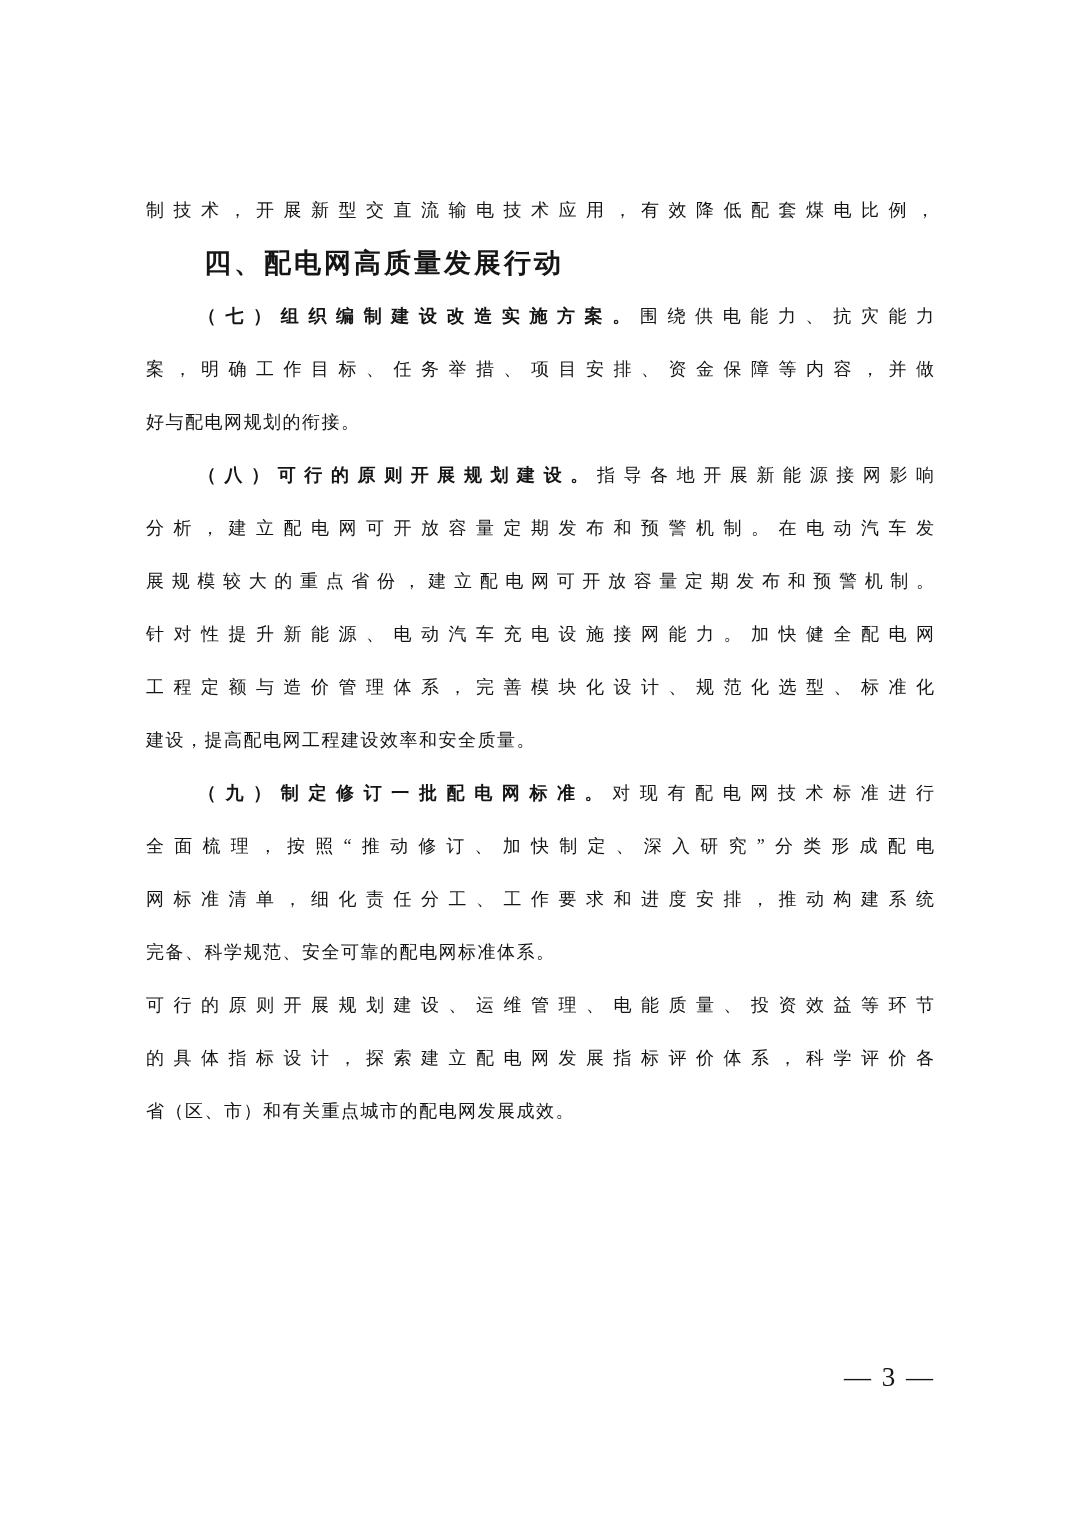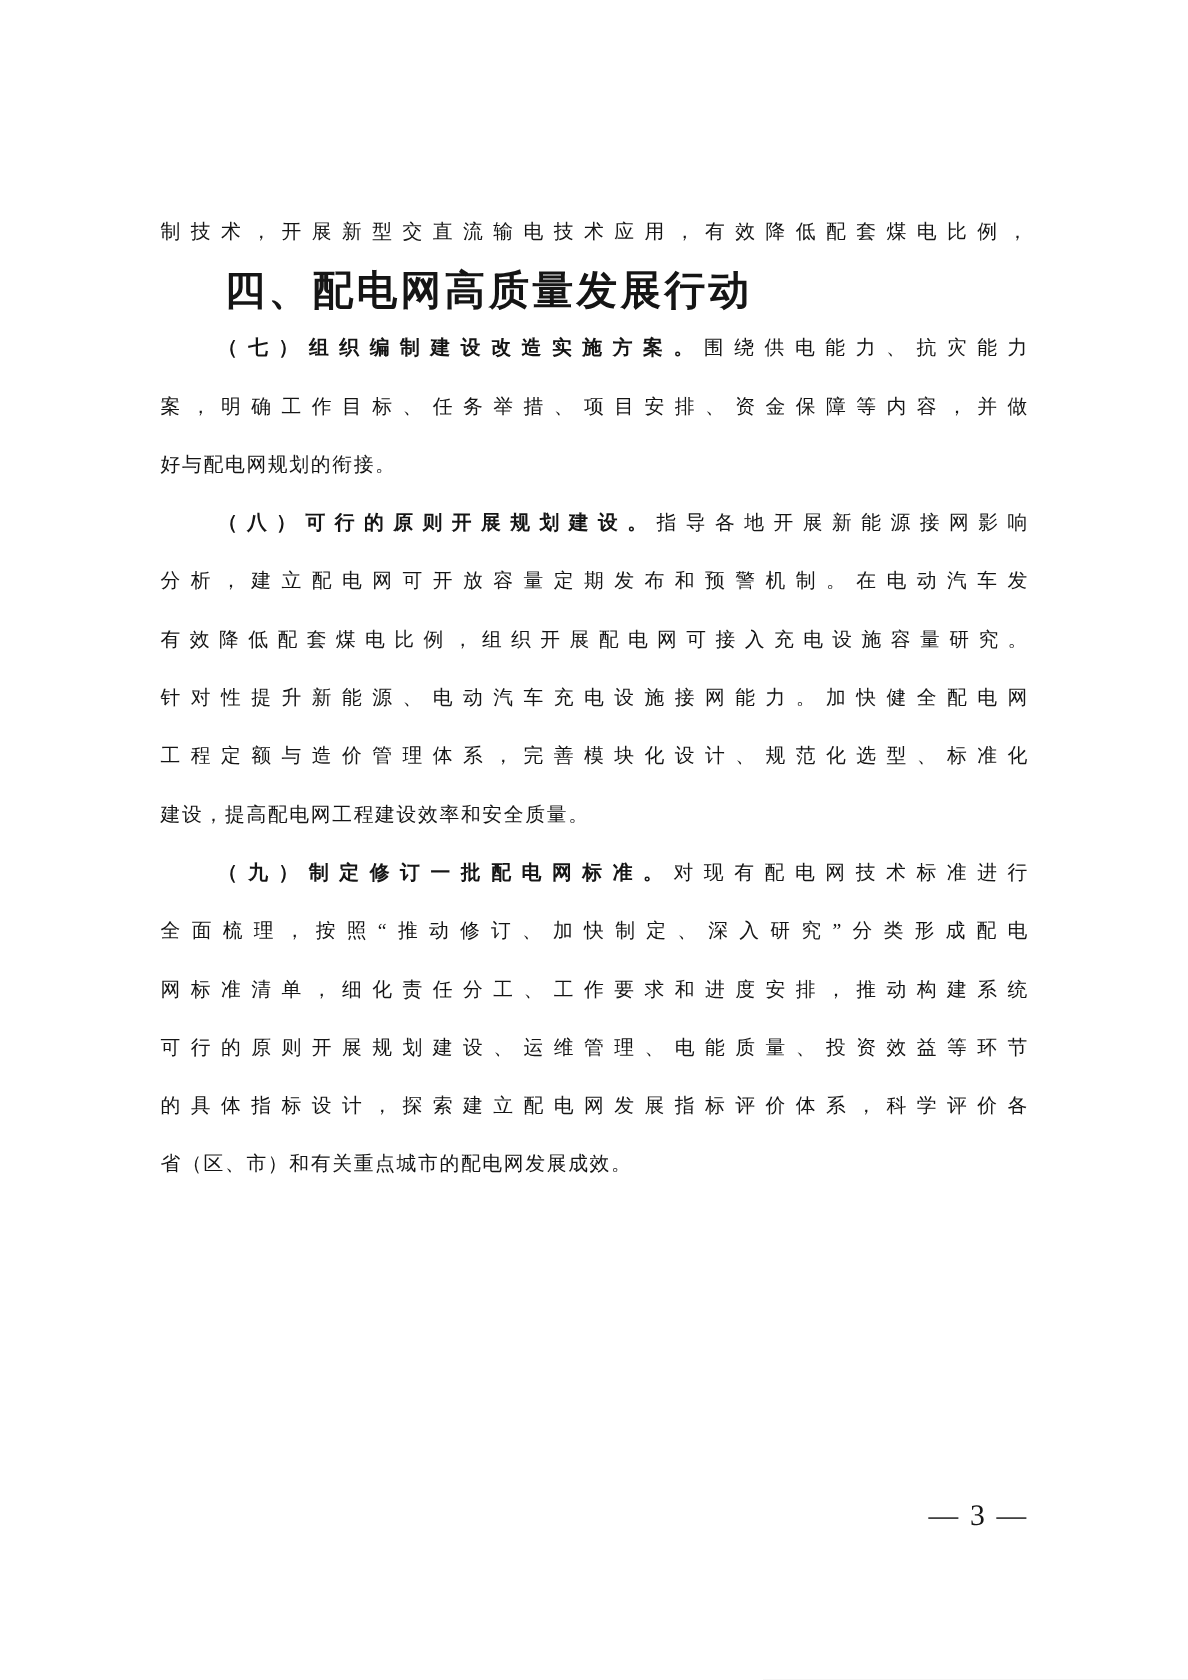--- a/index.html
+++ b/index.html
@@ -38,21 +38,21 @@
   .para-first {
     text-indent: 52px;
   }
   .lead {
     font-weight: bold;
     margin-top: 36px;
   }
   .heading {
     font-family: "Liberation Sans", "DejaVu Sans", sans-serif;
     font-weight: bold;
-    font-size: 37px;
+    font-size: 27px;
     letter-spacing: 3px;
     text-indent: 58px;
     text-align: left;
     text-align-last: left;
   }
   .page-number {
     position: absolute;
     top: 1362px;
     right: 145px;
     font-size: 27px;
@@ -66,25 +66,26 @@
 
 <div class="page">
   <div class="doc-body">
       <div class="line fill">制技术，开展新型交直流输电技术应用，有效降低配套煤电比例，</div>
       <div class="line heading">四、配电网高质量发展行动</div>
       <div class="line para-first fill"><span class="lead">（七）组织编制建设改造实施方案。</span>围绕供电能力、抗灾能力</div>
       <div class="line fill">案，明确工作目标、任务举措、项目安排、资金保障等内容，并做</div>
       <div class="line">好与配电网规划的衔接。</div>
       <div class="line para-first fill"><span class="lead">（八）可行的原则开展规划建设。</span>指导各地开展新能源接网影响</div>
       <div class="line fill">分析，建立配电网可开放容量定期发布和预警机制。在电动汽车发</div>
-      <div class="line fill">有效降低配套煤电比例，组织开展配电网可接入充电设施容量研究。</div>
+      <div class="line fill">展规模较大的重点省份，建立配电网可开放容量定期发布和预警机制。</div>
       <div class="line fill">针对性提升新能源、电动汽车充电设施接网能力。加快健全配电网</div>
       <div class="line fill">工程定额与造价管理体系，完善模块化设计、规范化选型、标准化</div>
       <div class="line">建设，提高配电网工程建设效率和安全质量。</div>
       <div class="line para-first fill"><span class="lead">（九）制定修订一批配电网标准。</span>对现有配电网技术标准进行</div>
       <div class="line fill">全面梳理，按照“推动修订、加快制定、深入研究”分类形成配电</div>
       <div class="line fill">网标准清单，细化责任分工、工作要求和进度安排，推动构建系统</div>
+      <div class="line">完备、科学规范、安全可靠的配电网标准体系。</div>
       <div class="line fill">可行的原则开展规划建设、运维管理、电能质量、投资效益等环节</div>
       <div class="line fill">的具体指标设计，探索建立配电网发展指标评价体系，科学评价各</div>
       <div class="line">省（区、市）和有关重点城市的配电网发展成效。</div>
     </div>
   <div class="page-number">— 3 —</div>
 </div>
 
 </body></html>

